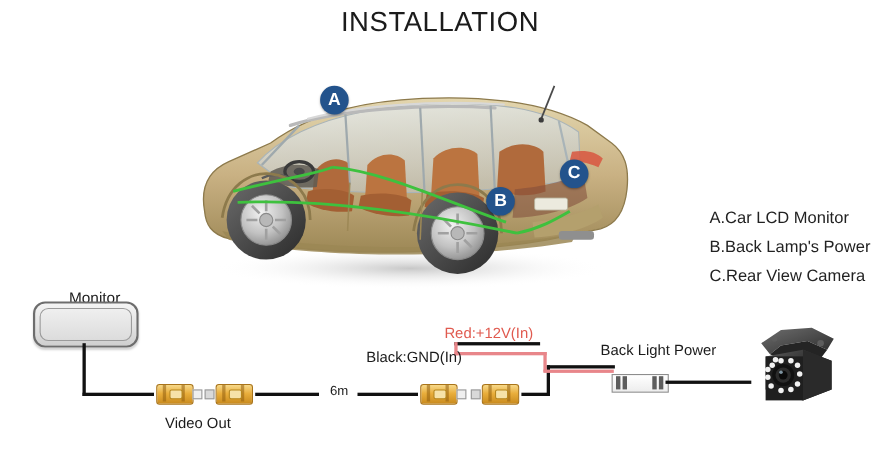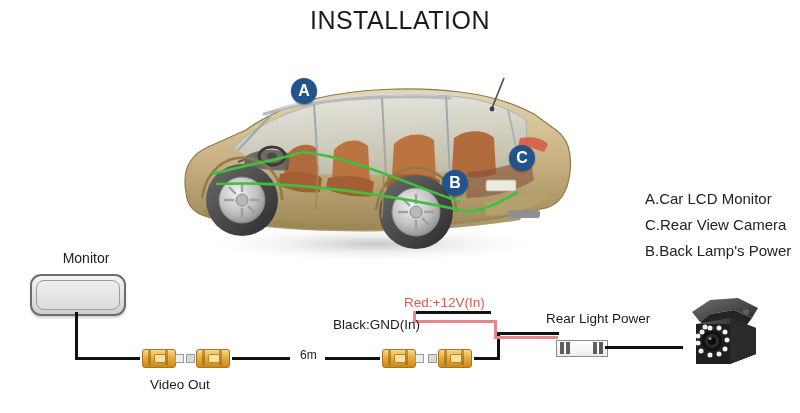--- a/index.html
+++ b/index.html
@@ -70,21 +70,21 @@
   .legend-item {
     font-size: 15px;
     color: #222;
     line-height: 26px;
     white-space: nowrap;
   }
 
   
   #monitor-group { position: absolute; left: 24px; top: 250px; }
   #monitor-label {
-    position: absolute; left: 12px; top: 0;
+    position: absolute; left: 12px; top: 12px;
     width: 100px; text-align: center;
     font-size: 14px; color: #1b1b1b;
   }
   #monitor-body {
     position: absolute; left: 6px; top: 24px;
     width: 92px; height: 38px;
     border: 2px solid #6d6d6d;
     border-radius: 11px;
     background: linear-gradient(180deg,#f4f4f4 0%,#e2e2e2 55%,#cfcfcf 100%);
     box-shadow: 0 2px 2px rgba(0,0,0,.18);
@@ -288,22 +288,22 @@
       <path d="M302,160 C322,156 336,148 350,140" stroke="#3ec13e" stroke-width="2.6" fill="none"></path>
     </svg>
   </div>
 
   <div class="marker" id="marker-a">A</div>
   <div class="marker" id="marker-b">B</div>
   <div class="marker" id="marker-c">C</div>
 
   <div id="legend">
     <div class="legend-item">A.Car LCD Monitor</div>
+    <div class="legend-item">B.Back Lamp's Power</div>
     <div class="legend-item">C.Rear View Camera</div>
-    <div class="legend-item">B.Back Lamp's Power</div>
   </div>
 
   <div id="monitor-group">
     <div id="monitor-label">Monitor</div>
     <div id="monitor-body">
       <div id="monitor-screen"></div>
     </div>
   </div>
 
   <div class="wire-v" style="left:75px; top:312px; height:48px;"></div>
@@ -358,21 +358,21 @@
     <div class="slot s3"></div>
       <div class="slot s4"></div>
   </div>
 
   <div class="wire-h" style="left:605px; top:346px; width:78px;"></div>
 
   <div class="wire-label" id="label-video-out">Video Out</div>
   <div class="wire-label" id="label-cable-length">6m</div>
   <div class="wire-label" id="label-black-gnd">Black:GND(In)</div>
   <div class="wire-label red-text" id="label-red-12v">Red:+12V(In)</div>
-  <div class="wire-label" id="label-back-light-power">Rear Light Power</div>
+  <div class="wire-label" id="label-back-light-power">Back Light Power</div>
 
   <div id="camera-figure">
     <svg viewBox="0 0 86 72" xmlns="http://www.w3.org/2000/svg">
       <defs>
         <linearGradient id="camBody" x1="0" y1="0" x2="1" y2="1">
           <stop offset="0%" stop-color="#5a5a5a"></stop>
           <stop offset="40%" stop-color="#343434"></stop>
           <stop offset="100%" stop-color="#1a1a1a"></stop>
         </linearGradient>
         <linearGradient id="camTop" x1="0" y1="0" x2="1" y2="1">

